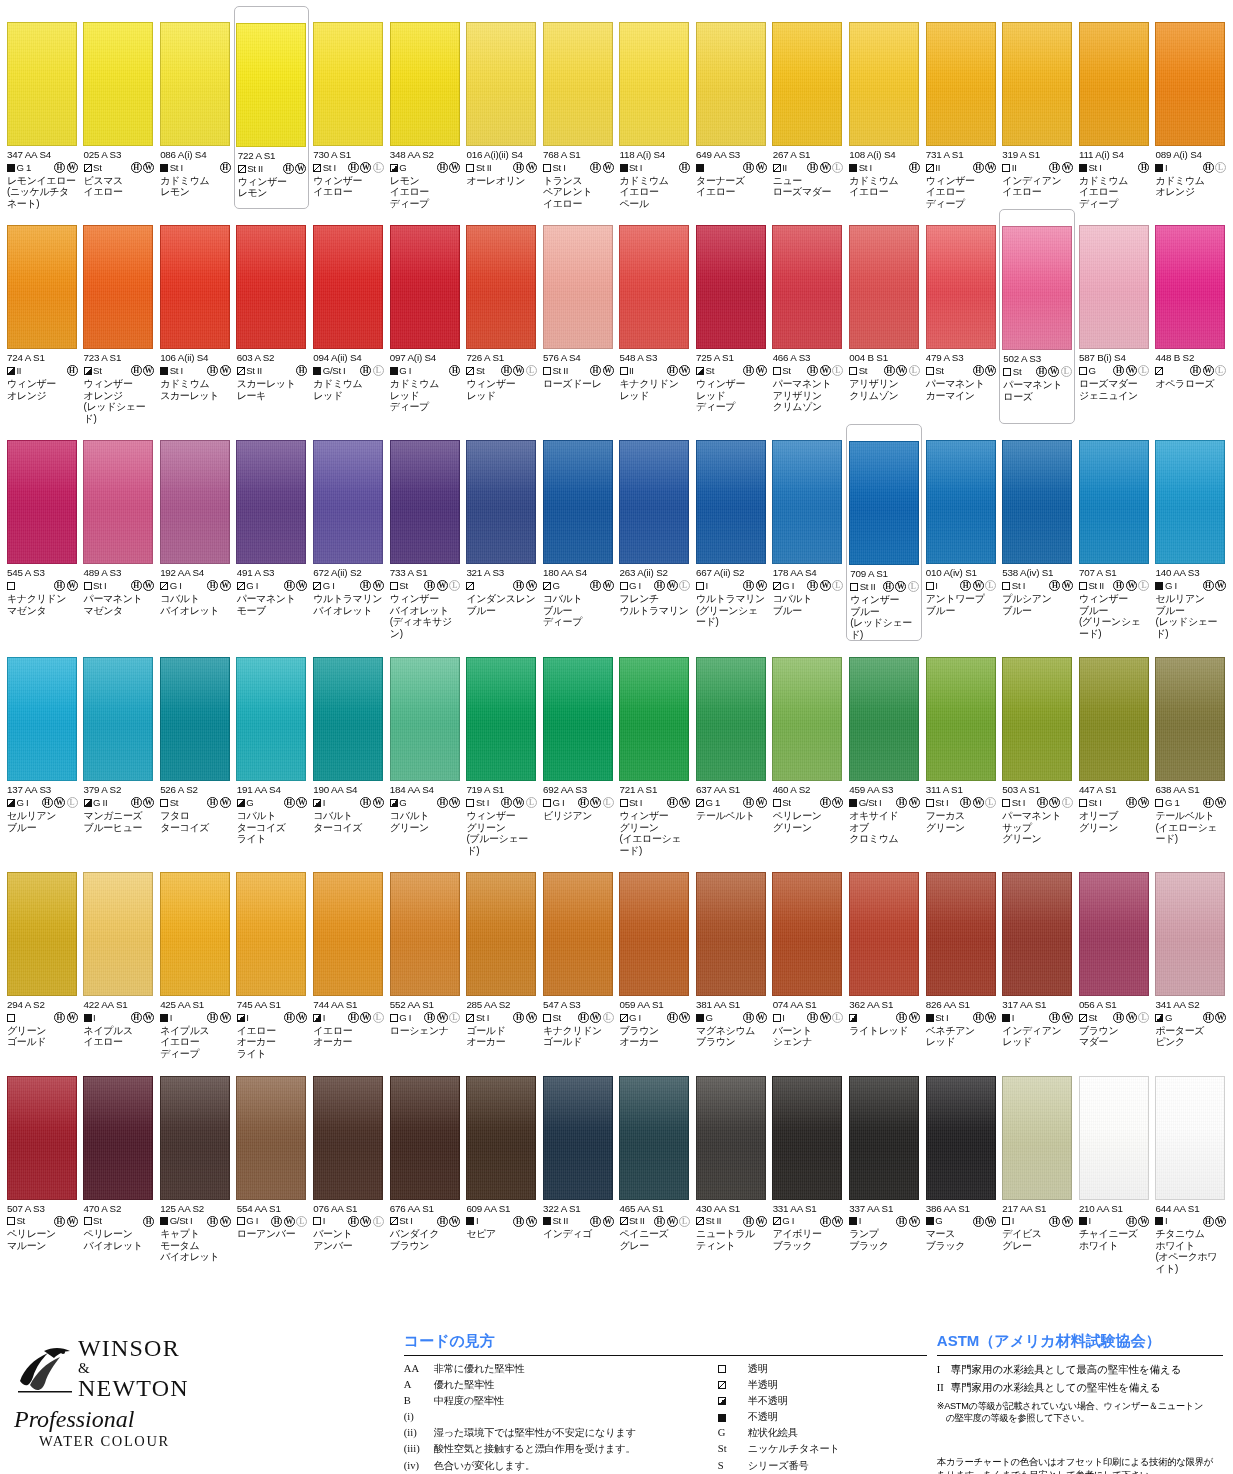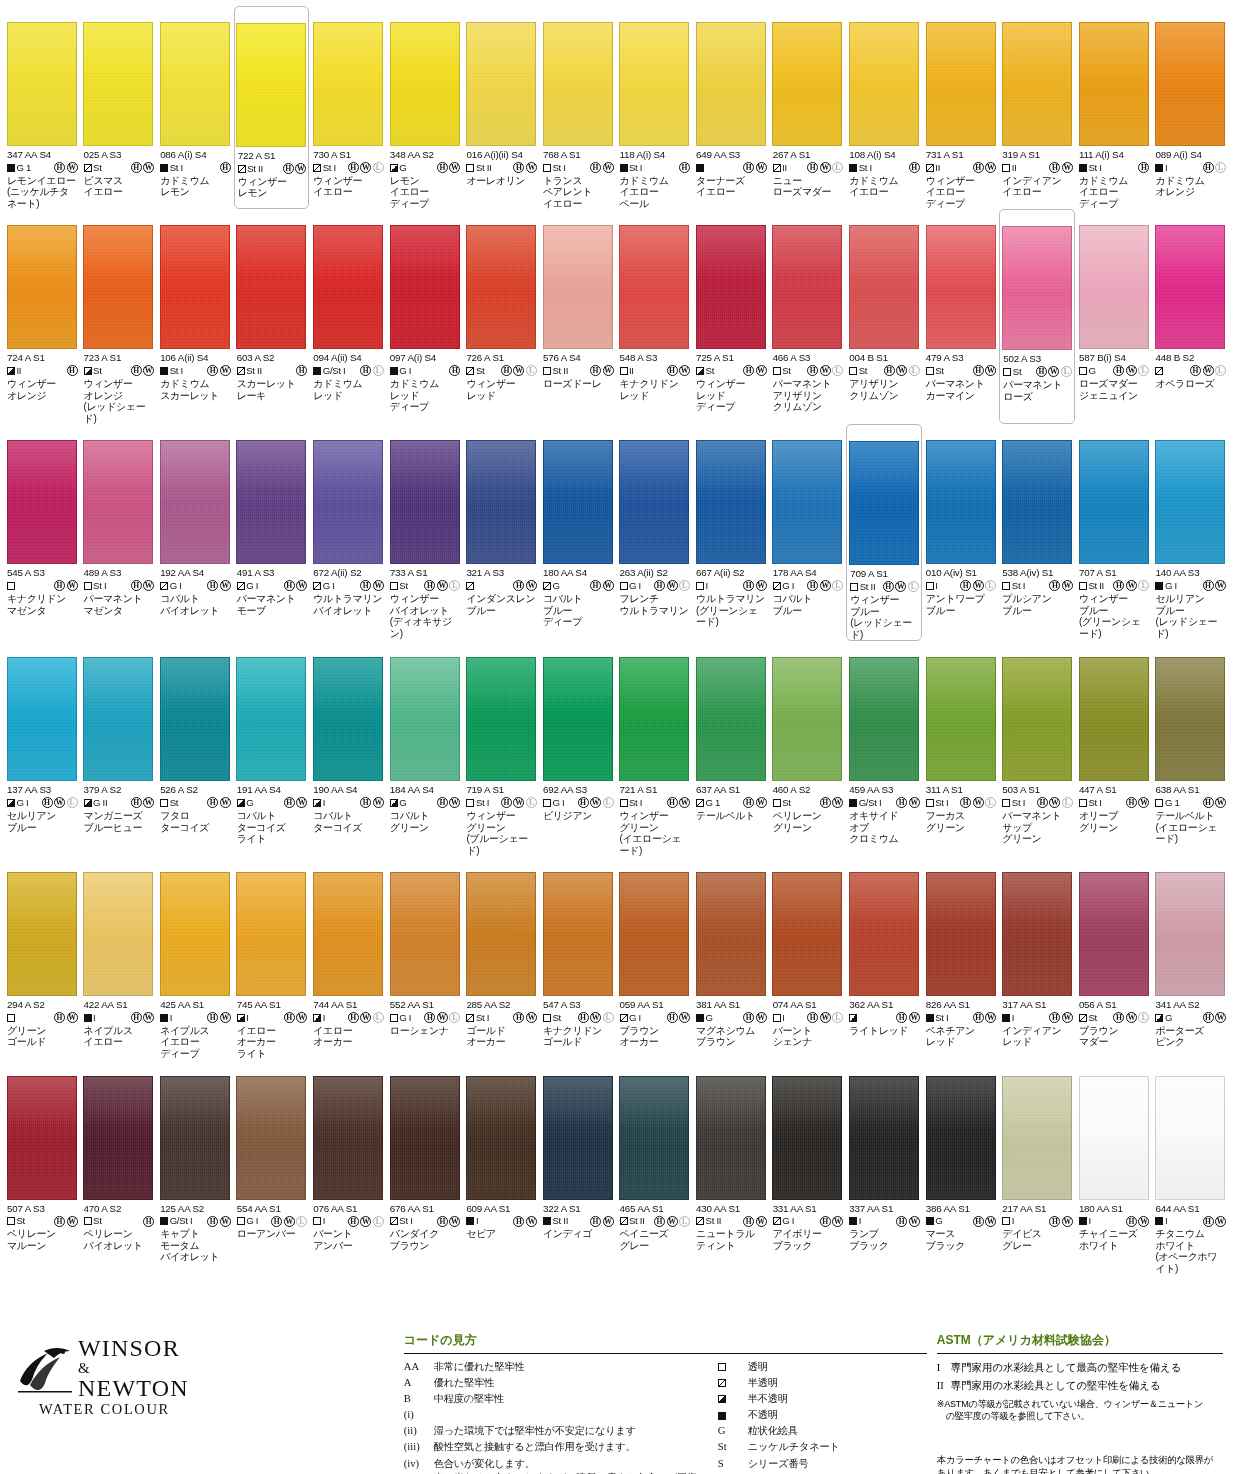--- a/index.html
+++ b/index.html
@@ -176,23 +176,23 @@
   .brand-wc {
     font-family: "Liberation Serif", serif;
     font-size: 14.5px;
     letter-spacing: 1.6px;
     line-height: 17px;
     margin-left: 25px;
   }
   .legend-left { width: 530px; padding-top: 2px; }
   .legend-right { width: 290px; padding-top: 2px; margin-left: 10px; }
   .lg-title {
-    font-size: 12px;
+    font-size: 15px;
     font-weight: bold;
-    color: #4d7c0f;
+    color: #3b82f6;
     padding-bottom: 4px;
   }
   .lg-rule { border-bottom: 1.6px solid #111; margin-bottom: 6px; }
   .lg-cols { display: flex; }
   .lg-col-a { width: 300px; }
   .lg-col-b { width: 210px; padding-left: 14px; }
   .lg-row {
     display: flex;
     font-size: 10.2px;
     line-height: 14.6px;
@@ -1970,21 +1970,21 @@
             <div class="jname">デイビス
 グレー</div>
           </div>
         </div>
         <div class="cell">
           <div class="swatch" style="background: linear-gradient(rgb(255, 255, 255) 0%, rgb(253, 253, 251) 55%, rgb(255, 255, 255) 100%);">
             <div class="grain"></div>
             <div class="wash"></div>
           </div>
           <div class="meta">
-            <div class="code-line">180 AA S1</div>
+            <div class="code-line">210 AA S1</div>
             <div class="sym-line">
               <span class="op opaque"></span>
               <span class="txt">I</span>
               <span style="flex: 1 1 0%;"></span>
               <span class="circ">H</span>
               <span class="circ">W</span>
             </div>
             <div class="jname">チャイニーズ
 ホワイト</div>
           </div>
@@ -2023,20 +2023,21 @@
             <circle cx="49" cy="11" r="2.1"></circle>
             <path d="M4 50 L58 50 L58 51.5 L4 51.5 Z"></path>
           </g>
         </svg>
         <div class="brand-text">
           <div class="brand-wn1">WINSOR</div>
           <div class="brand-amp">&amp;</div>
           <div class="brand-wn3">NEWTON</div>
         </div>
       </div>
+      <div class="brand-prof">Professional</div>
       <div class="brand-wc">WATER COLOUR</div>
     </div>
 
     <div class="legend-left">
       <div class="lg-title">コードの見方</div>
       <div class="lg-rule"></div>
       <div class="lg-cols">
         <div class="lg-col-a" id="lgA">
             <div class="lg-row">
               <div class="lg-key">AA</div>

